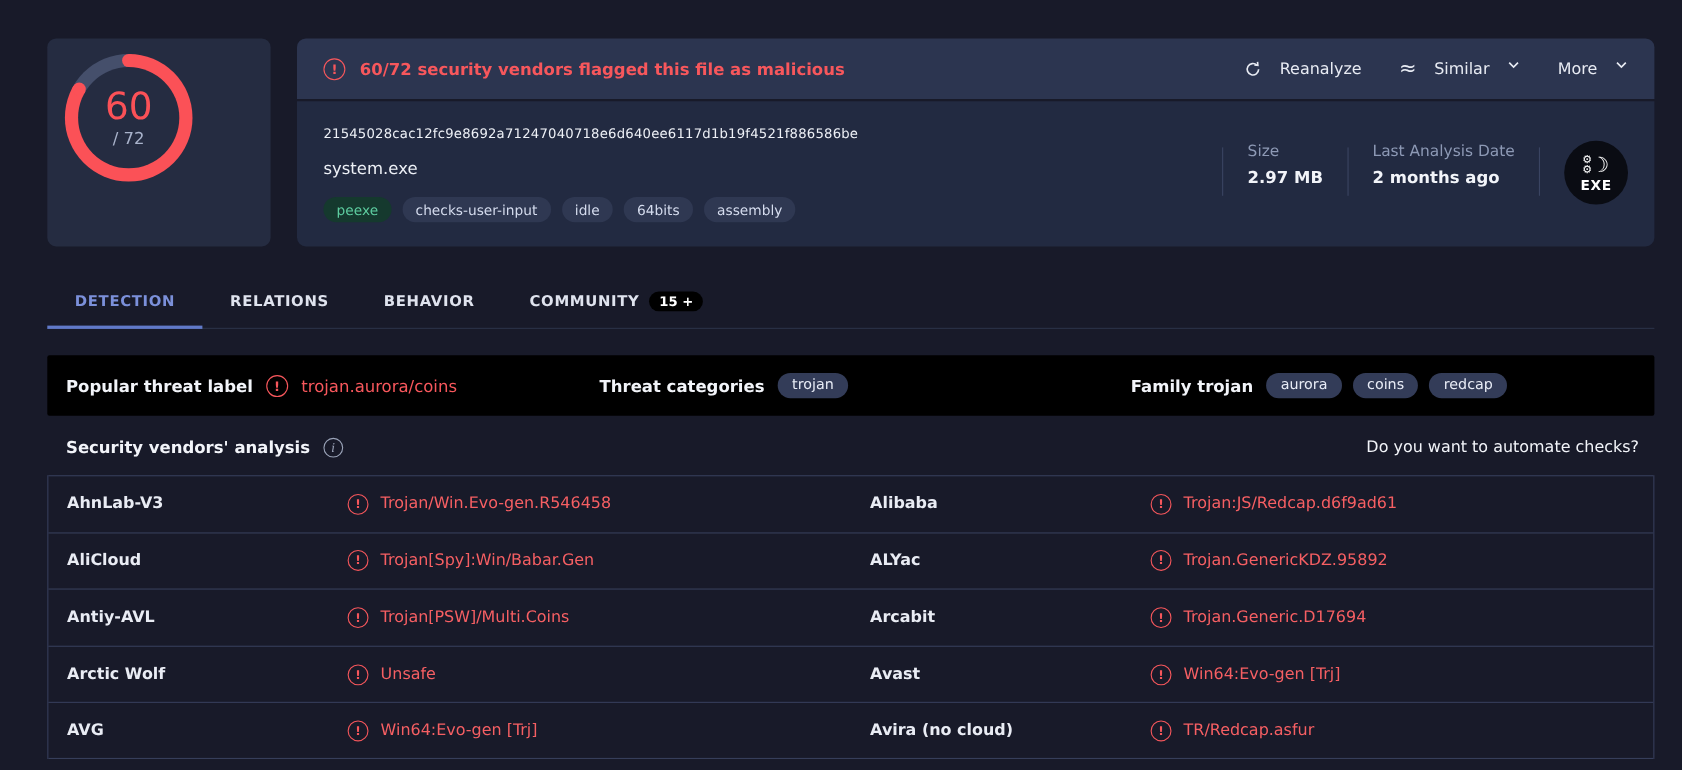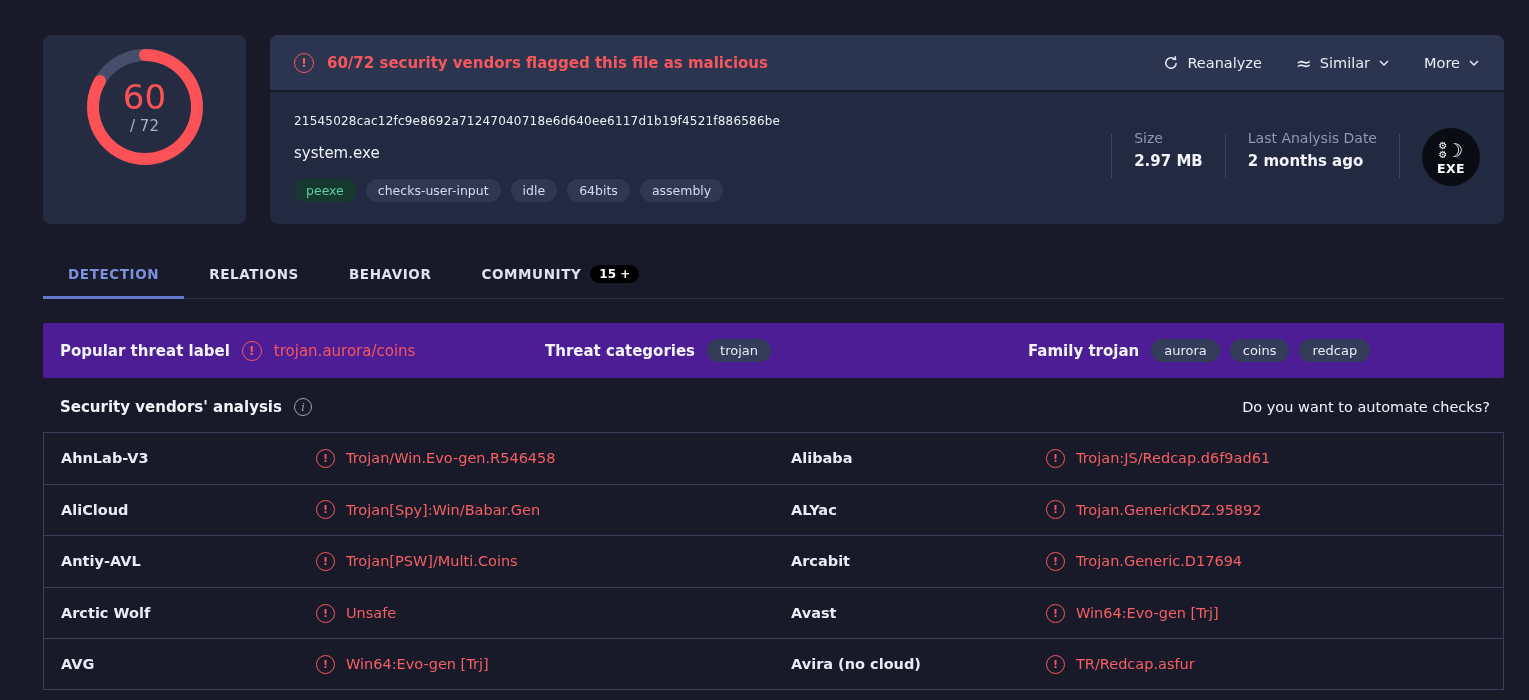--- a/index.html
+++ b/index.html
@@ -12,21 +12,21 @@
   }
   .page { width:1529px; height:700px; padding:35px 25px 0 43px; }
 
   
   .top { display:flex; gap:24px; }
 
   .score-card {
     width:203px; height:189px; background:#252c41; border-radius:8px;
     padding:14px 16px; flex-shrink:0;
   }
-  .ring-wrap { display:flex; justify-content:center;text-decoration:underline; }
+  .ring-wrap { display:flex; justify-content:flex-start;text-decoration:underline; }
   .ring {
     width:116px; height:116px; border-radius:50%; position:relative;
     background:conic-gradient(#fb5157 0deg 300deg, #454f6b 300deg 360deg);
   }
   .ring::before { content:""; position:absolute; inset:12px; border-radius:50%; background:#252c41; }
   .ring .cap { position:absolute; width:12px; height:12px; border-radius:50%; background:#fb5157; }
   .cap1 { left:52px; top:0; }
   .cap2 { left:7px; top:26px; }
   .ring-center {
     position:absolute; inset:0; display:flex; flex-direction:column;
@@ -52,21 +52,21 @@
     padding:0 24px; margin-bottom:2px;
   }
   .banner-left { display:flex; align-items:center; gap:13px; }
   .banner-text { color:#f7575c; font-size:15px; font-weight:bold; }
   .alert-icon {
     width:20px; height:20px; border-radius:50%; border:1.5px solid #f7575c;
     color:#f7575c; display:inline-flex; align-items:center; justify-content:center;
     font-size:12px; font-weight:bold; flex-shrink:0;
   }
   .banner-actions { display:flex; align-items:center; gap:34px; }
-  .action-btn { display:flex; align-items:center; gap:8px; color:#e8ebf3; font-size:14.5px; cursor:pointer; }
+  .action-btn { display:flex; gap:16px; color:#e8ebf3; font-size:14.5px; cursor:pointer; }
   .approx { font-size:19px; line-height:14px; color:#e8ebf3; }
 
   .file-card {
     flex:1; background:#222a41; border-radius:0 0 8px 8px;
     display:flex; justify-content:space-between; padding:22px 24px 0 24px;
   }
   .hash { font-size:12px; color:#eef1f7; letter-spacing:0.2px; }
   .fname { font-size:15px; color:#eef1f7; margin-top:16px; }
   .tags { display:flex; gap:10px; margin-top:17px; }
   .tag {
@@ -95,21 +95,21 @@
   .tab {
     padding:10px 25px 13px; font-size:13.5px; font-weight:bold; letter-spacing:0.6px;
     color:#dfe3ee; cursor:pointer; display:flex; align-items:center; gap:9px;
     border-bottom:3px solid transparent; margin-bottom:-1px;
   }
   .tab.active { color:#7b90da; border-bottom-color:#6079c8; }
   .tab-badge { background:#000000; color:#fff; font-size:12px; font-weight:bold; padding:2px 9px; border-radius:11px; letter-spacing:0; }
 
   
   .threat-bar {
-    margin-top:24px; height:55px; background:#4c1d95; border-radius:2px;
+    margin-top:24px; height:55px; background:#000000; border-radius:2px;
     display:grid; grid-template-columns:485px 483px 1fr; align-items:center; padding:0 17px;
   }
   .tb-group { display:flex; align-items:center; gap:12px; }
   .tb-label { font-size:15px; font-weight:bold; color:#f2f4f9; }
   .tb-red { color:#f7575c; font-size:15px; }
   .pill { background:#333c58; color:#e8ecf6; font-size:13px; padding:4px 13px; border-radius:13px; cursor:pointer; }
   .pills { display:flex; gap:10px; }
 
   
   .analysis-head { display:flex; align-items:center; justify-content:space-between; padding:20px 14px 16px 17px; }

